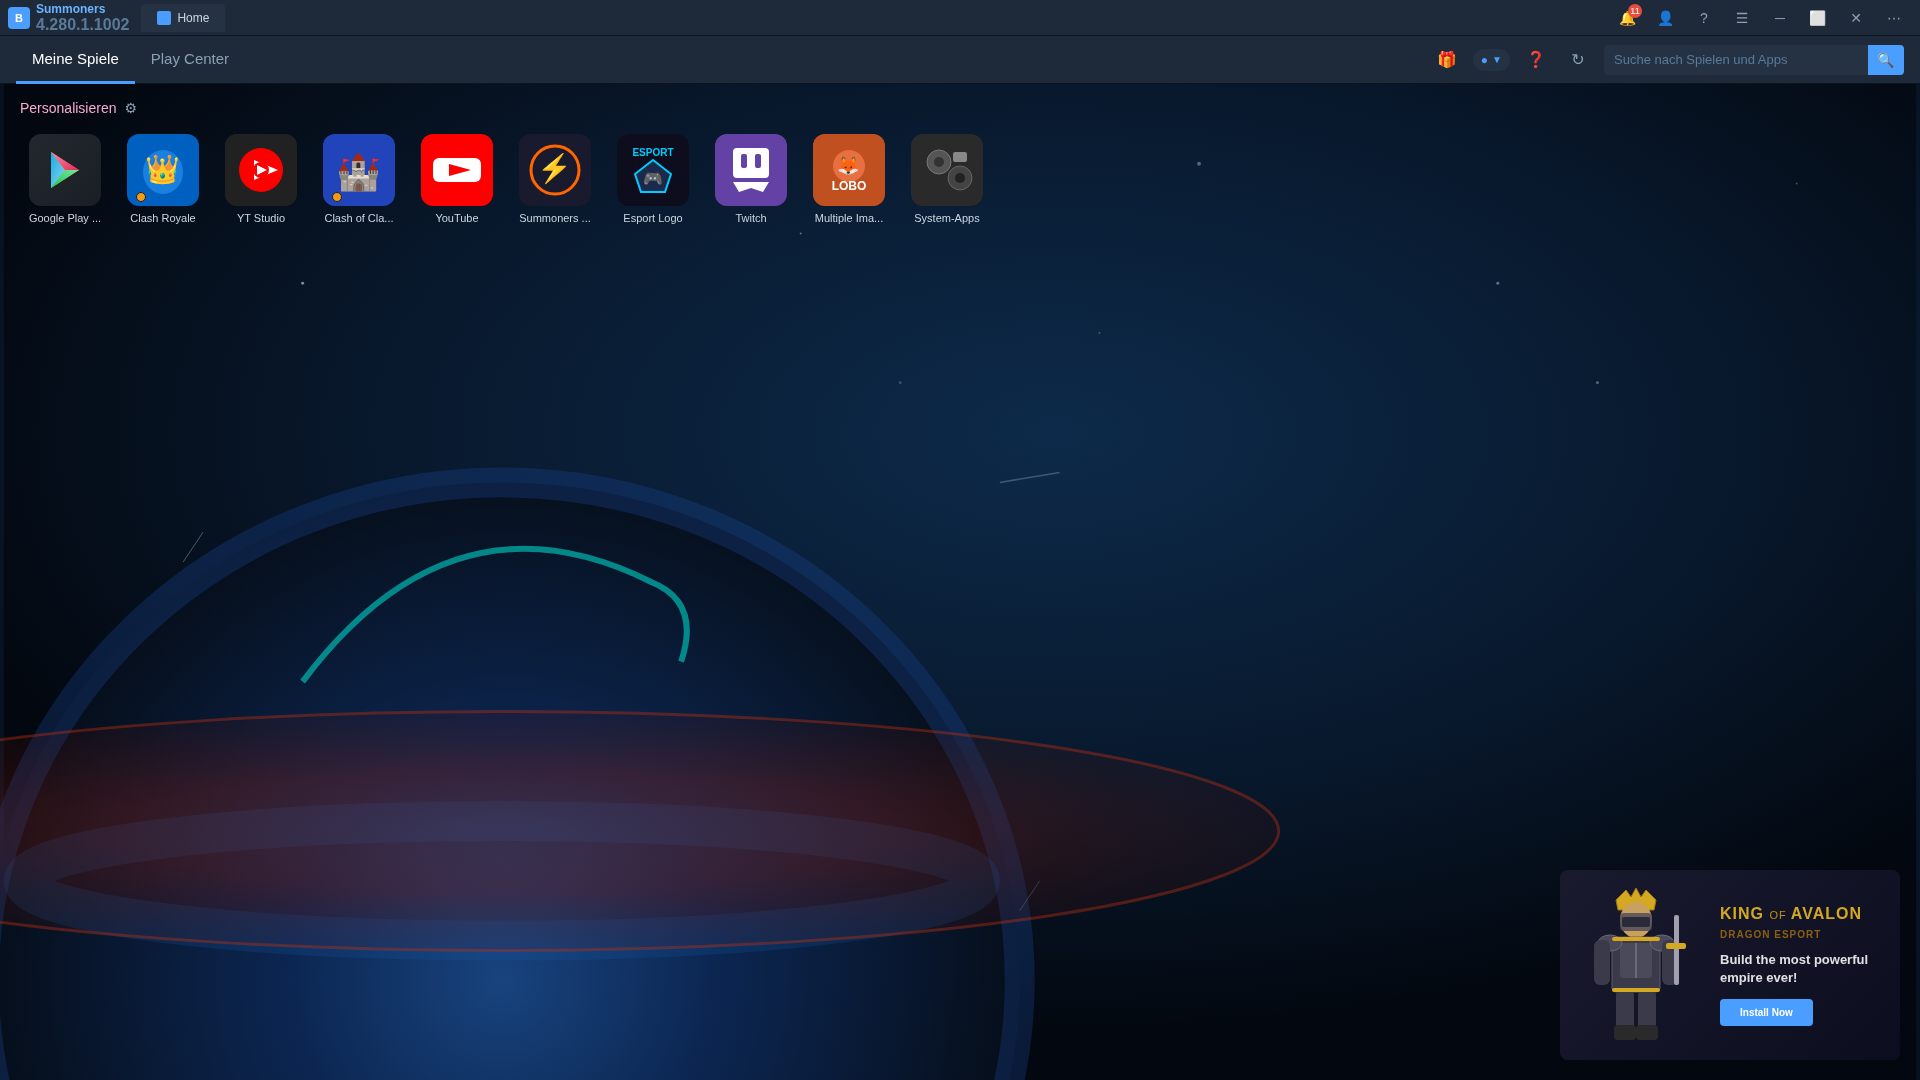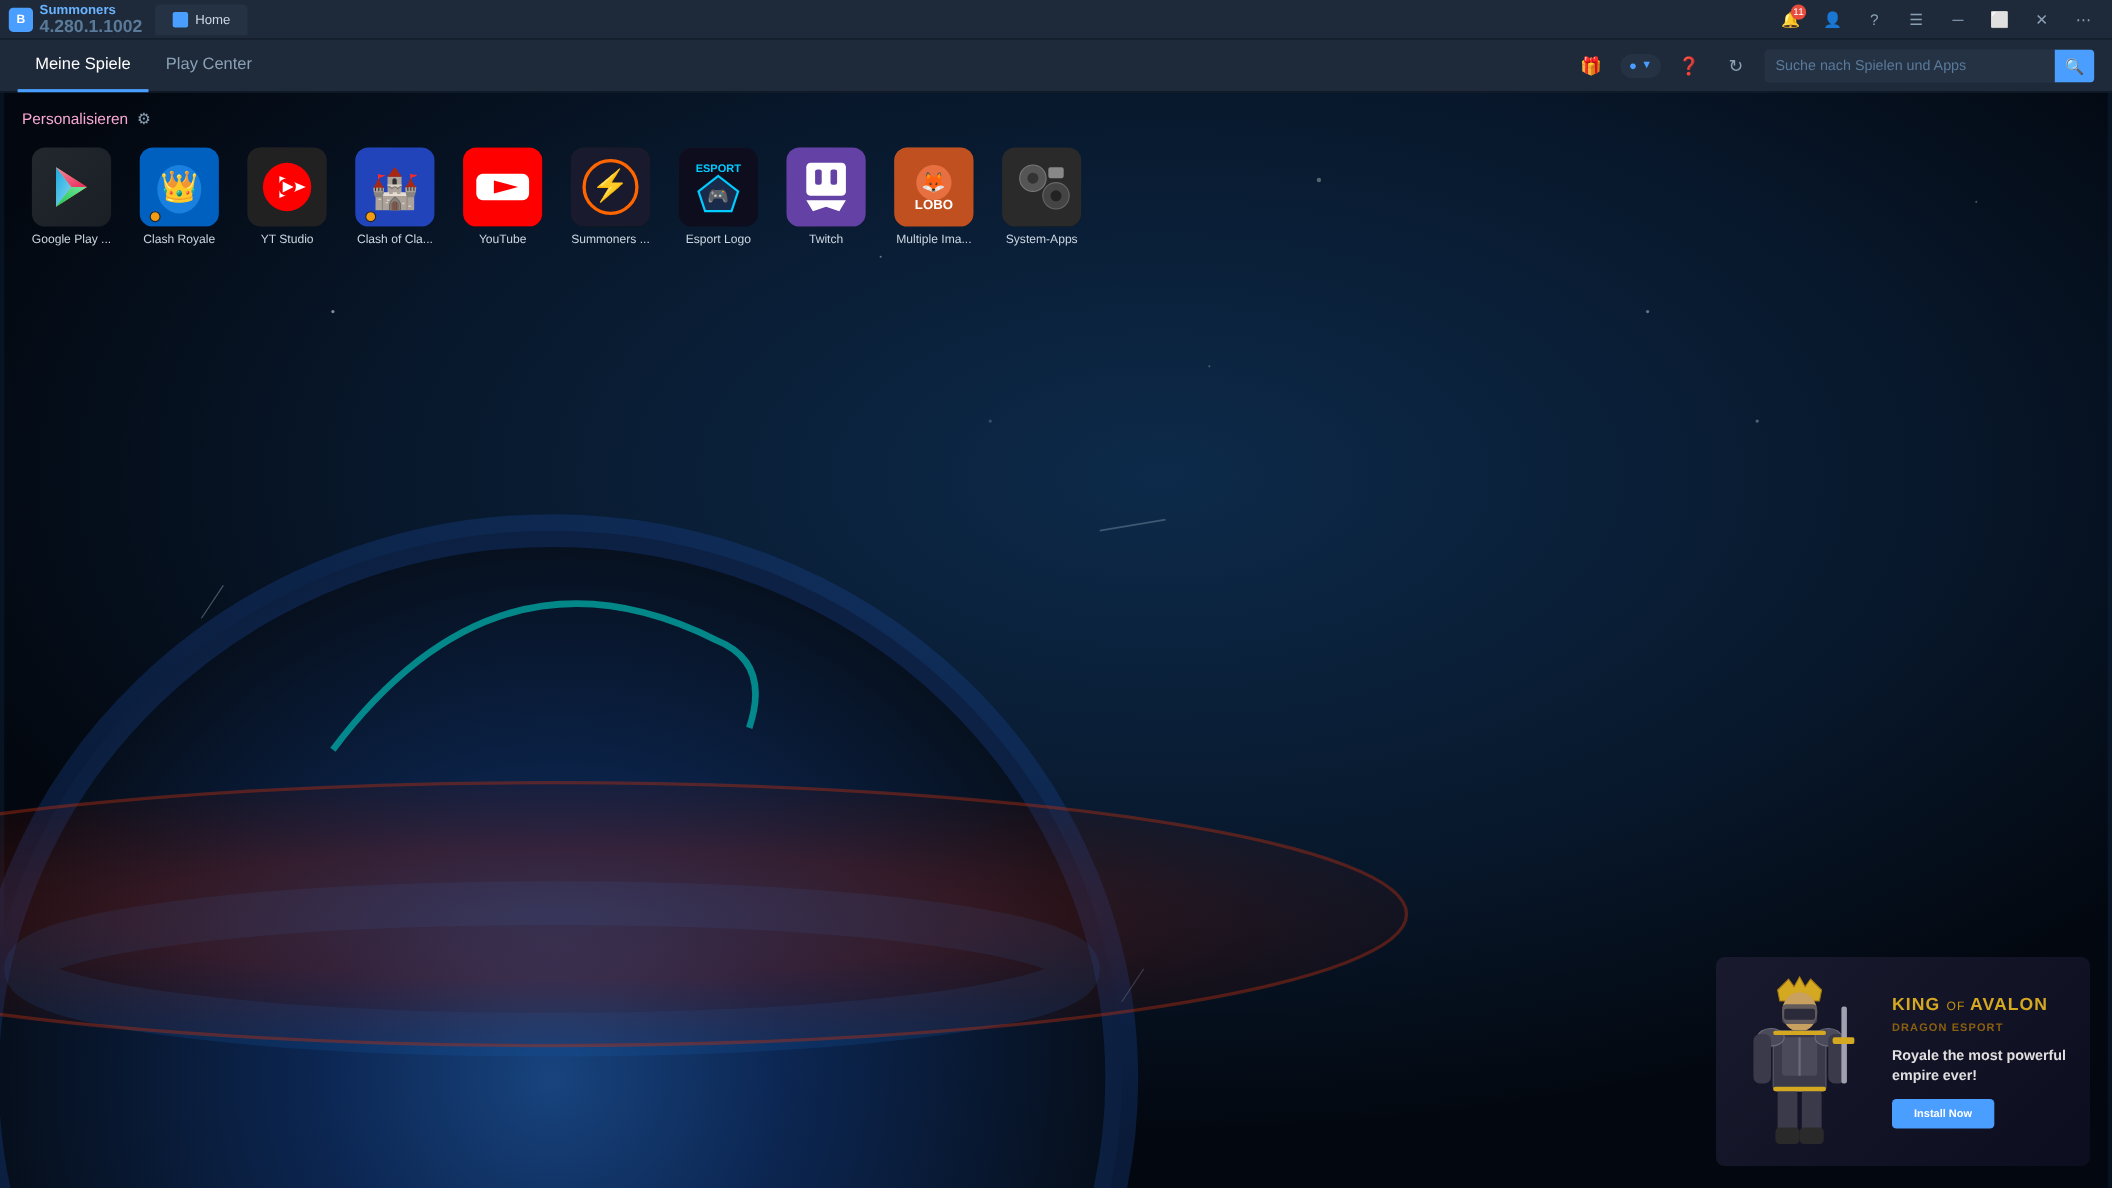--- a/index.html
+++ b/index.html
@@ -638,18 +638,18 @@
         <rect x="36" y="103" width="48" height="4" rx="2" fill="#d4a820"></rect>
       </svg>
     </div>
     <div class="ad-text">
       <div class="ad-logo">
         <span>KING</span>
         <span class="of"> <span>OF</span> </span>
         <span>AVALON</span><br>
         <span class="dragon">DRAGON ESPORT</span>
       </div>
-      <div class="ad-tagline">Royale the most powerful empire ever!</div>
+      <div class="ad-tagline">Build the most powerful empire ever!</div>
       <button class="ad-install-btn">Install Now</button>
     </div>
   </div>
 
 </div>
 
 </body></html>

